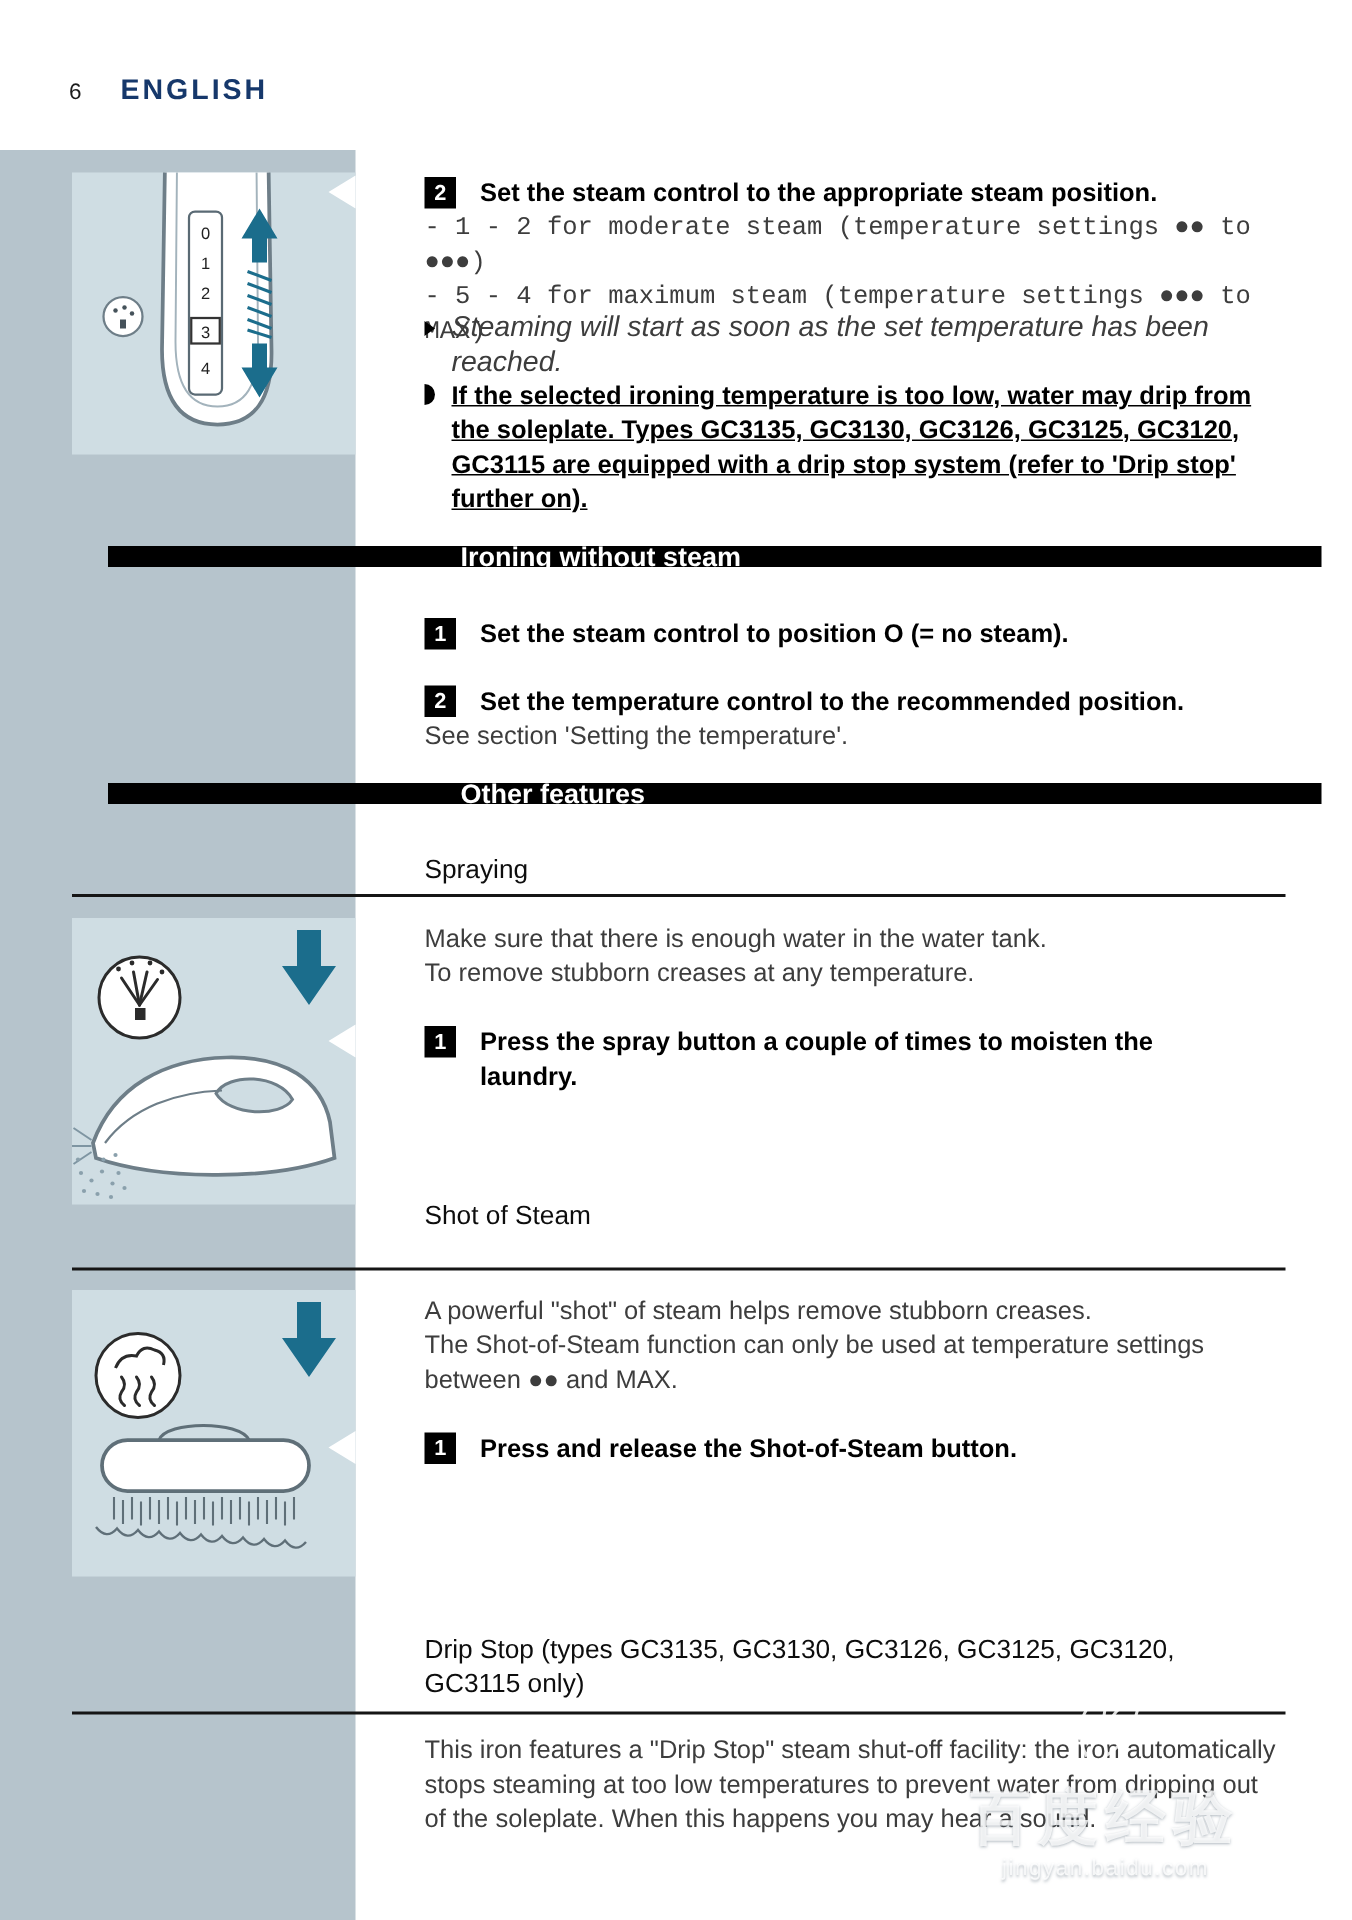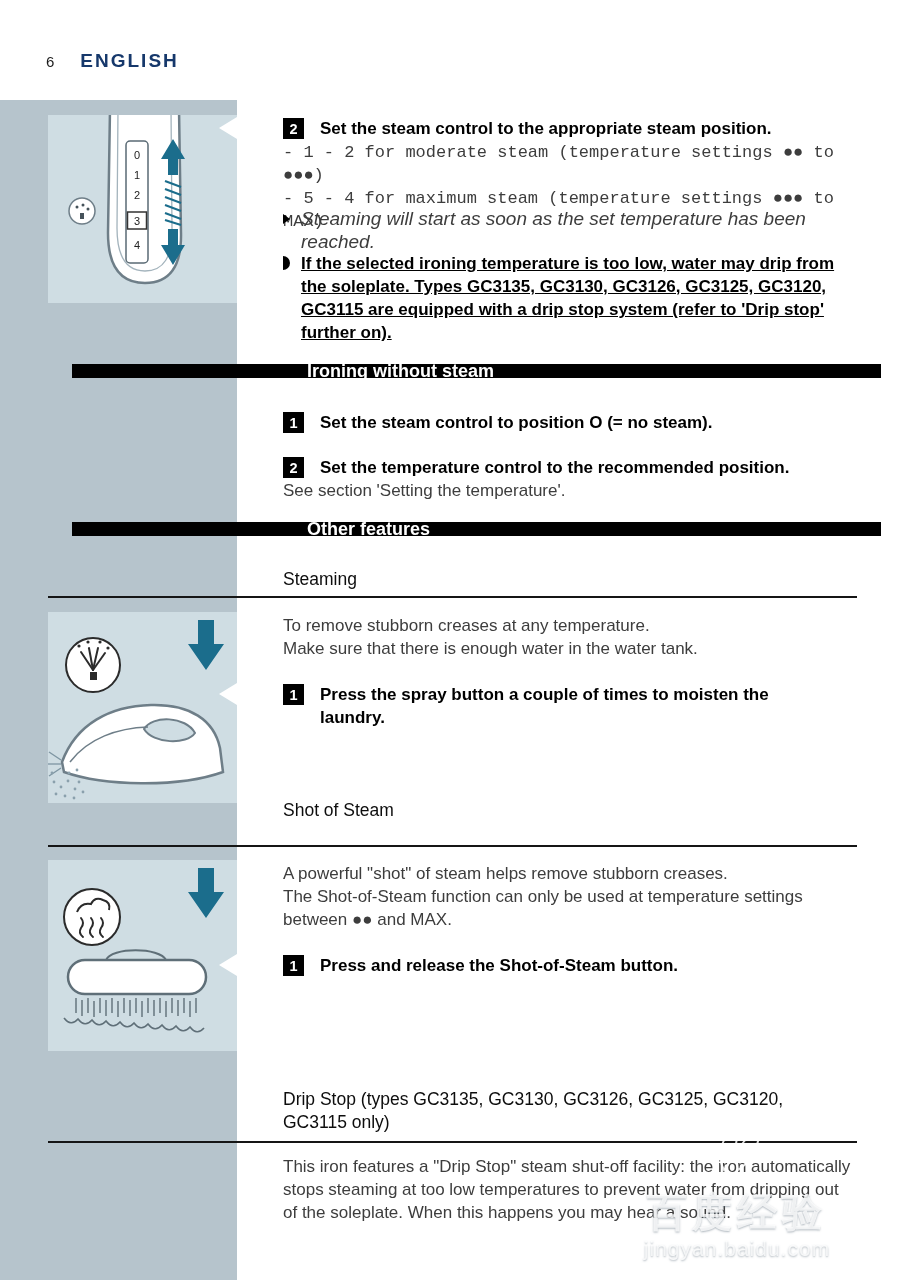--- a/index.html
+++ b/index.html
@@ -40,21 +40,21 @@
          border-bottom:5px solid transparent; border-left:7px solid #000; margin-top:7px; }
   .half { flex:none; width:7px; height:14px; background:#000; border-radius:0 7px 7px 0; margin-top:4px; }
   .italic-text { font-style:italic; font-size:19px; line-height:23px; color:#3d3d3d; }
   .bold-note { font-size:17px; line-height:23px; font-weight:bold; color:#000; }
 
   .wm { position:absolute; left:592px; top:1126px; width:290px; text-align:center;
         color:rgba(255,255,255,0.78); z-index:5; pointer-events:none; }
   .wm-logo { height:46px; margin-bottom:-6px; }
   .wm-brand { font-size:40px; font-weight:bold; letter-spacing:5px;
               text-shadow:0 1px 2px rgba(100,115,130,0.5); line-height:44px;margin-top:24px; }
-  .wm-domain { font-size:21px; margin-top:3px; letter-spacing:1px;
+  .wm-domain { font-size:15px; margin-top:3px; letter-spacing:1px;
                text-shadow:0 1px 2px rgba(100,115,130,0.5); }
 </style>
 </head>
 <body>
 
 <div class="page">
 
   <div class="hdr">
     <span class="pnum">6</span>
     <span class="lang">ENGLISH</span>
@@ -130,21 +130,21 @@
   <div class="content step" style="top:456px;">
     <div class="stepnum">2</div>
     <div class="steptext">Set the temperature control to the recommended position.</div>
   </div>
   <div class="content body-text" style="top:479px;">See section 'Setting the temperature'.</div>
 
   <div class="bar" style="top:522px;">
     <span>Other features</span>
   </div>
 
-  <div class="content subhead" style="top:568px;">Steaming</div>
+  <div class="content subhead" style="top:568px;">Spraying</div>
   <div class="rule" style="top:596px;"></div>
 
   <div class="ibox" style="top:612px;height:191px;">
     <svg width="189" height="191" viewBox="0 0 189 191">
       <g fill="#1b6d8c">
         <path d="M150 8 L166 8 L166 32 L176 32 L158 58 L140 32 L150 32 Z"></path>
       </g>
       <g>
         <circle cx="45" cy="53" r="27" fill="#fff" stroke="#2b2b2b" stroke-width="2"></circle>
         <g stroke="#2b2b2b" stroke-width="2" stroke-linecap="round">
@@ -181,22 +181,22 @@
         <circle cx="21" cy="161" r="1.4"></circle>
           <circle cx="31" cy="170" r="1.4"></circle>
         <circle cx="35" cy="180" r="1.4"></circle>
           <circle cx="29" cy="158" r="1.4"></circle>
       </g>
     </svg>
     <div class="notch" style="top:71px;"></div>
   </div>
 
   <div class="content body-text" style="top:614px;">
+    <div>Make sure that there is enough water in the water tank.</div>
     <div>To remove stubborn creases at any temperature.</div>
-    <div>Make sure that there is enough water in the water tank.</div>
   </div>
   <div class="content step" style="top:683px;">
     <div class="stepnum">1</div>
     <div class="steptext" style="max-width:505px;">Press the spray button a couple of times to moisten the laundry.</div>
   </div>
 
   <div class="content subhead" style="top:799px;">Shot of Steam</div>
   <div class="rule" style="top:845px;"></div>
 
   <div class="ibox" style="top:860px;height:191px;">

